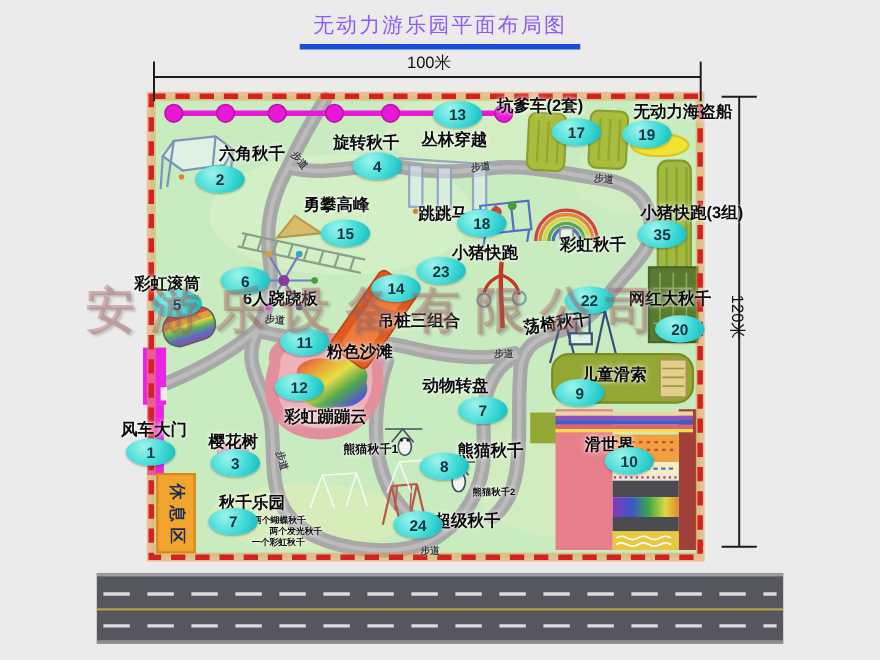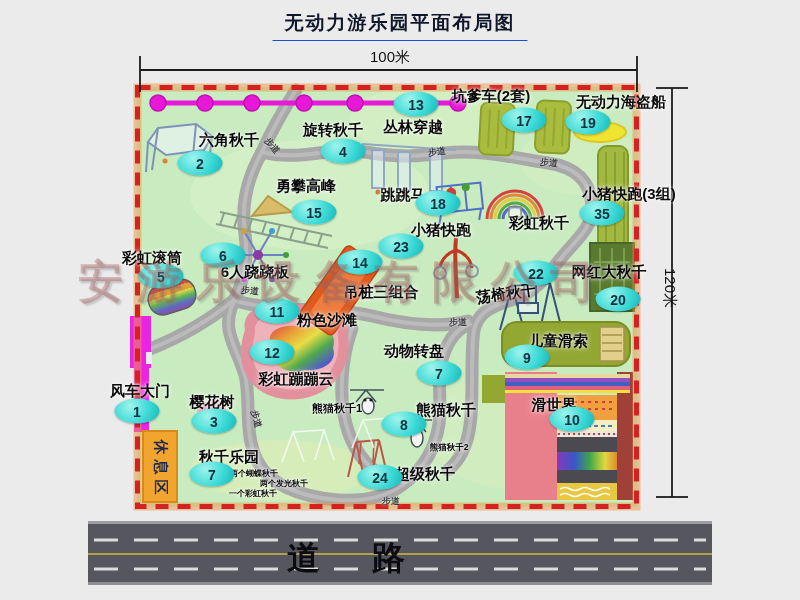--- a/index.html
+++ b/index.html
@@ -1,21 +1,21 @@
 <!DOCTYPE html>
 <html><head>
 <meta charset="utf-8">
 <style>
   html,body{margin:0;padding:0;background:#ebebeb;}
   body{font-family:"Liberation Sans","DejaVu Sans",sans-serif;}
   .stage{position:relative;width:800px;height:600px;background:#ebebeb;overflow:hidden;}
   svg{position:absolute;left:0;top:0;}
   .page-title{position:absolute;left:400px;top:10px;transform:translateX(-50%);
-    font-size:19px;font-weight:bold;color:#0f172a;letter-spacing:2px;
-    border-bottom:1px solid #1d4ed8;padding:0 12px 4px 12px;white-space:nowrap;z-index:9;}
+    font-size:19px;font-weight:normal;color:#8b5cf6;letter-spacing:2px;
+    border-bottom:5px solid #1d4ed8;padding:0 12px 4px 12px;white-space:nowrap;z-index:9;}
   .dim-label{position:absolute;font-size:15px;color:#101010;z-index:9;white-space:nowrap;}
   .dim-top{left:390px;top:48px;transform:translateX(-50%);}
   .dim-right{left:679px;top:268px;transform:rotate(90deg);transform-origin:left top;}
   .marker{position:absolute;width:45px;height:25px;border-radius:50%;
     background:radial-gradient(circle at 35% 30%,#9df4ec 0%,#3cd9d6 55%,#14b4b8 100%);
     display:flex;align-items:center;justify-content:center;font-weight:bold;font-size:14px;
     color:#0b3340;transform:translate(-50%,-50%);box-shadow:0 1px 2px rgba(0,0,0,.3);z-index:6;}
   .map-label{position:absolute;transform:translate(-50%,-50%);white-space:nowrap;font-weight:bold;
     font-size:15px;color:#0a0a0a;z-index:5;
     text-shadow:0 0 3px rgba(255,255,255,.95),0 0 6px rgba(255,255,255,.7);}
@@ -302,21 +302,20 @@
   <div class="dim-label dim-right">120米</div>
 
   <div class="wm-company">安游乐设备有限公司</div>
 
   <div class="rest-area" id="rest-area">
       <span>休</span>
       <span>息</span>
       <span>区</span>
     </div>
 
-  <div class="road-label">道路</div>
 
   <div id="markers">
       <div class="marker" style="left: 137px; top: 411px;">1</div>
       <div class="map-label" style="left: 140px; top: 391px;">风车大门</div>
       <div class="marker" style="left: 200px; top: 163px;">2</div>
       <div class="map-label" style="left: 229px; top: 140px;">六角秋千</div>
       <div class="marker" style="left: 214px; top: 421px;">3</div>
       <div class="map-label" style="left: 212px; top: 402px;">樱花树</div>
       <div class="marker" style="left: 343px; top: 151px;">4</div>
       <div class="map-label" style="left: 333px; top: 130px;">旋转秋千</div>
@@ -359,21 +358,21 @@
       <div class="marker" style="left: 401px; top: 246px;">23</div>
       <div class="map-label" style="left: 441px; top: 230px;">小猪快跑</div>
       <div class="marker" style="left: 380px; top: 477px;">24</div>
       <div class="map-label" style="left: 425px; top: 474px;">超级秋千</div>
     </div>
   <div id="sublabels">
       <div class="map-label" style="left: 539px; top: 223px; font-size: 15px;">彩虹秋千</div>
       <div class="map-label" style="left: 337px; top: 408px; font-size: 11px;">熊猫秋千1</div>
       <div class="map-label" style="left: 449px; top: 448px; font-size: 8.5px;">熊猫秋千2</div>
       <div class="map-label" style="left: 254px; top: 473px; font-size: 8px;">两个蝴蝶秋千</div>
-      <div class="map-label" style="left: 256px; top: 483px; font-size: 8px; margin-left: 28px;">两个发光秋千</div>
+      <div class="map-label" style="left: 241px; top: 483px; font-size: 8px; margin-left: 28px;">两个发光秋千</div>
       <div class="map-label" style="left: 253px; top: 493px; font-size: 8px;">一个彩虹秋千</div>
     </div>
   <div id="trails">
       <div class="trail" style="left: 272px; top: 146px; transform: translate(-50%, -50%) rotate(50deg);">步道</div>
       <div class="trail" style="left: 437px; top: 152px; transform: translate(-50%, -50%) rotate(-6deg);">步道</div>
       <div class="trail" style="left: 549px; top: 163px; transform: translate(-50%, -50%) rotate(6deg);">步道</div>
       <div class="trail" style="left: 250px; top: 291px; transform: translate(-50%, -50%) rotate(6deg);">步道</div>
       <div class="trail" style="left: 458px; top: 322px; transform: translate(-50%, -50%) rotate(0deg);">步道</div>
       <div class="trail" style="left: 256px; top: 419px; transform: translate(-50%, -50%) rotate(75deg);">步道</div>
       <div class="trail" style="left: 391px; top: 501px; transform: translate(-50%, -50%) rotate(0deg);">步道</div>

